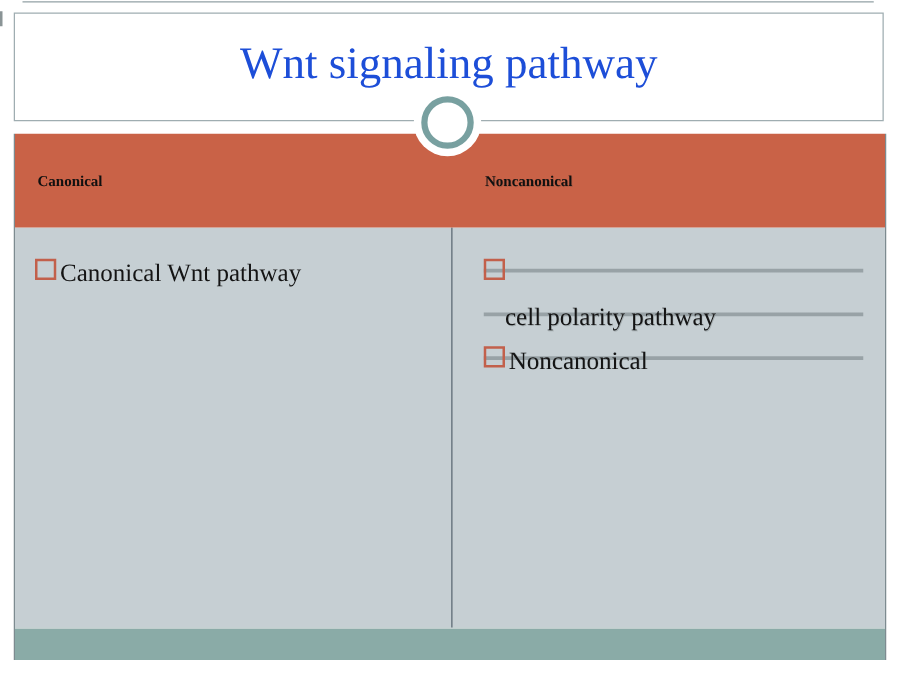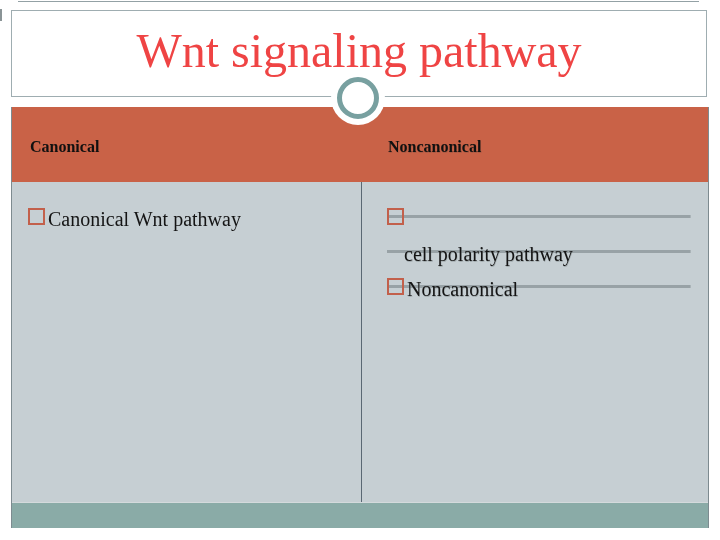--- a/index.html
+++ b/index.html
@@ -10,40 +10,40 @@
   
   .top-line{position:absolute;left:18px;top:1px;width:681px;height:1px;background:#93a1a5;}
   .edge-tick{position:absolute;left:0;top:9px;width:2px;height:12px;background:#8a9496;}
 
   
   .title-box{
     position:absolute;left:11px;top:10px;width:696px;height:87px;
     background:#ffffff;border:1px solid #9fadb1;box-sizing:border-box;
     display:flex;align-items:center;justify-content:center;padding-bottom:7px;
   }
-  .title-text{font-size:48px;color:#ef4444;letter-spacing:0px;white-space:nowrap;}
+  .title-text{font-size:36px;color:#1d4ed8;letter-spacing:0px;white-space:nowrap;}
 
   
   .ornament-halo{
     position:absolute;left:331px;top:71px;width:54px;height:54px;
     border-radius:50%;background:#ffffff;z-index:5;
   }
   .ornament-ring{
     position:absolute;left:337px;top:77px;width:42px;height:42px;box-sizing:border-box;
     border:5px solid #78a0a0;border-radius:50%;background:#ffffff;z-index:6;
   }
 
   
   .bands{
     position:absolute;left:11px;top:107px;width:698px;height:421px;box-sizing:border-box;
     border-left:1px solid #7d8b90;border-right:1px solid #7d8b90;z-index:1;
   }
   .header-band{position:relative;height:75px;background:#c96247;}
   .col-header{
-    position:absolute;top:31px;font-size:16px;font-weight:bold;color:#101010;white-space:nowrap;
+    position:absolute;top:31px;font-size:12px;font-weight:bold;color:#101010;white-space:nowrap;
   }
   .col-header.left{left:18px;}
   .col-header.right{left:376px;text-shadow:0.5px 0.5px 0 rgba(150,85,65,0.55);}
 
   
   .content{display:flex;height:320px;background:#c6cfd3;}
   .cell{box-sizing:border-box;padding-top:20px;font-size:20px;color:#141414;}
   .cell.left{width:350px;border-right:1px solid #5a6873;padding-left:16px;}
   .cell.right{flex:1;padding-left:25px;padding-right:8px;}
   .line{line-height:35px;white-space:nowrap;}

